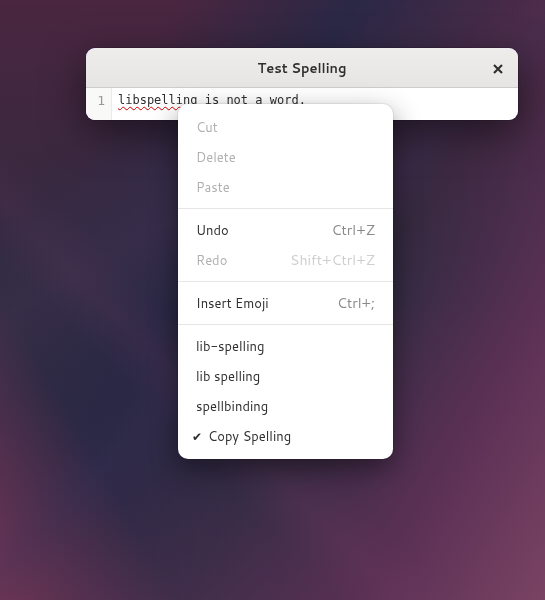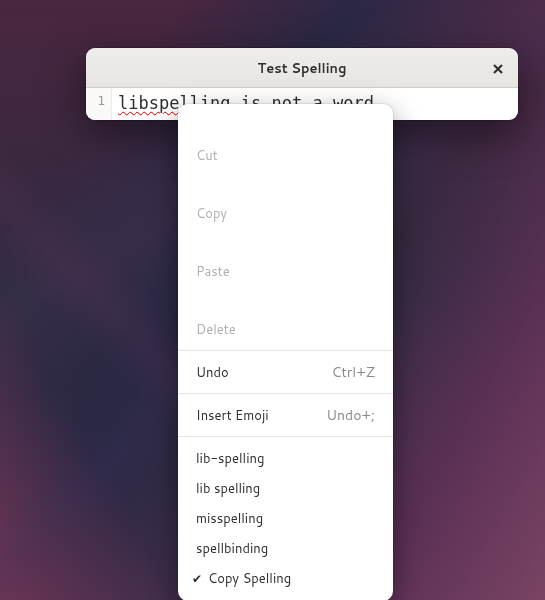--- a/index.html
+++ b/index.html
@@ -89,21 +89,21 @@
       border-right: 1px solid #eeecea;
       text-align: right;
       padding: 5px 6px 0 0;
       font-family: Menlo, Consolas, "DejaVu Sans Mono", monospace;
       font-size: 13px;
       color: #999;
     }
     .text-line {
       padding: 5px 6px 0;
       font-family: Menlo, Consolas, "DejaVu Sans Mono", monospace;
-      font-size: 17px;
+      font-size: 12px;
       color: #2e2e2e;
       white-space: pre;
     }
     .squiggle {
       text-decoration: underline wavy #cc0000;
       text-decoration-thickness: 1px;
       text-underline-offset: 2px;
     }
     .context-menu {
       position: absolute;
@@ -120,21 +120,20 @@
     .menu-item {
       display: flex;
       align-items: center;
       height: 30px;
       padding: 0 18px;
       cursor: pointer;
     }
     .menu-item.disabled {
       color: #b0b0b0;
       cursor: default;
-      margin-top: 28px;
     }
     .menu-label { flex: 1; }
     .menu-accel { color: #8a8a8a; font-size: 14px; }
     .menu-item.disabled .menu-accel { color: #cfcfcf; }
     .menu-sep {
       height: 1px;
       background: #e8e6e4;
       margin: 6px 0;
     }
     .check {
@@ -170,53 +169,51 @@
     </div>
     <div class="text-line"><span class="squiggle">libspelling</span><span> is not a word.</span></div>
   </div>
 </div>
 
 <div class="context-menu">
   <div class="menu-item disabled">
     <span class="menu-label">Cut</span>
   </div>
   <div class="menu-item disabled">
-    <span class="menu-label">Copy</span>
+    <span class="menu-label">Delete</span>
   </div>
   <div class="menu-item disabled">
     <span class="menu-label">Paste</span>
-  </div>
-  <div class="menu-item disabled">
-    <span class="menu-label">Delete</span>
   </div>
 
   <div class="menu-sep"></div>
 
   <div class="menu-item">
     <span class="menu-label">Undo</span>
     <span class="menu-accel">Ctrl+Z</span>
   </div>
+  <div class="menu-item disabled">
+    <span class="menu-label">Redo</span>
+    <span class="menu-accel">Shift+Ctrl+Z</span>
+  </div>
 
   <div class="menu-sep"></div>
 
   <div class="menu-item">
     <span class="menu-label">Insert Emoji</span>
-    <span class="menu-accel">Undo+;</span>
+    <span class="menu-accel">Ctrl+;</span>
   </div>
 
   <div class="menu-sep"></div>
 
   <div class="menu-item">
     <span class="menu-label">lib-spelling</span>
   </div>
   <div class="menu-item">
     <span class="menu-label">lib spelling</span>
-  </div>
-  <div class="menu-item">
-    <span class="menu-label">misspelling</span>
   </div>
   <div class="menu-item">
     <span class="menu-label">spellbinding</span>
   </div>
   <div class="menu-item">
     <span class="check">✔</span>
     <span class="menu-label">Copy Spelling</span>
   </div>
 
 </div>

